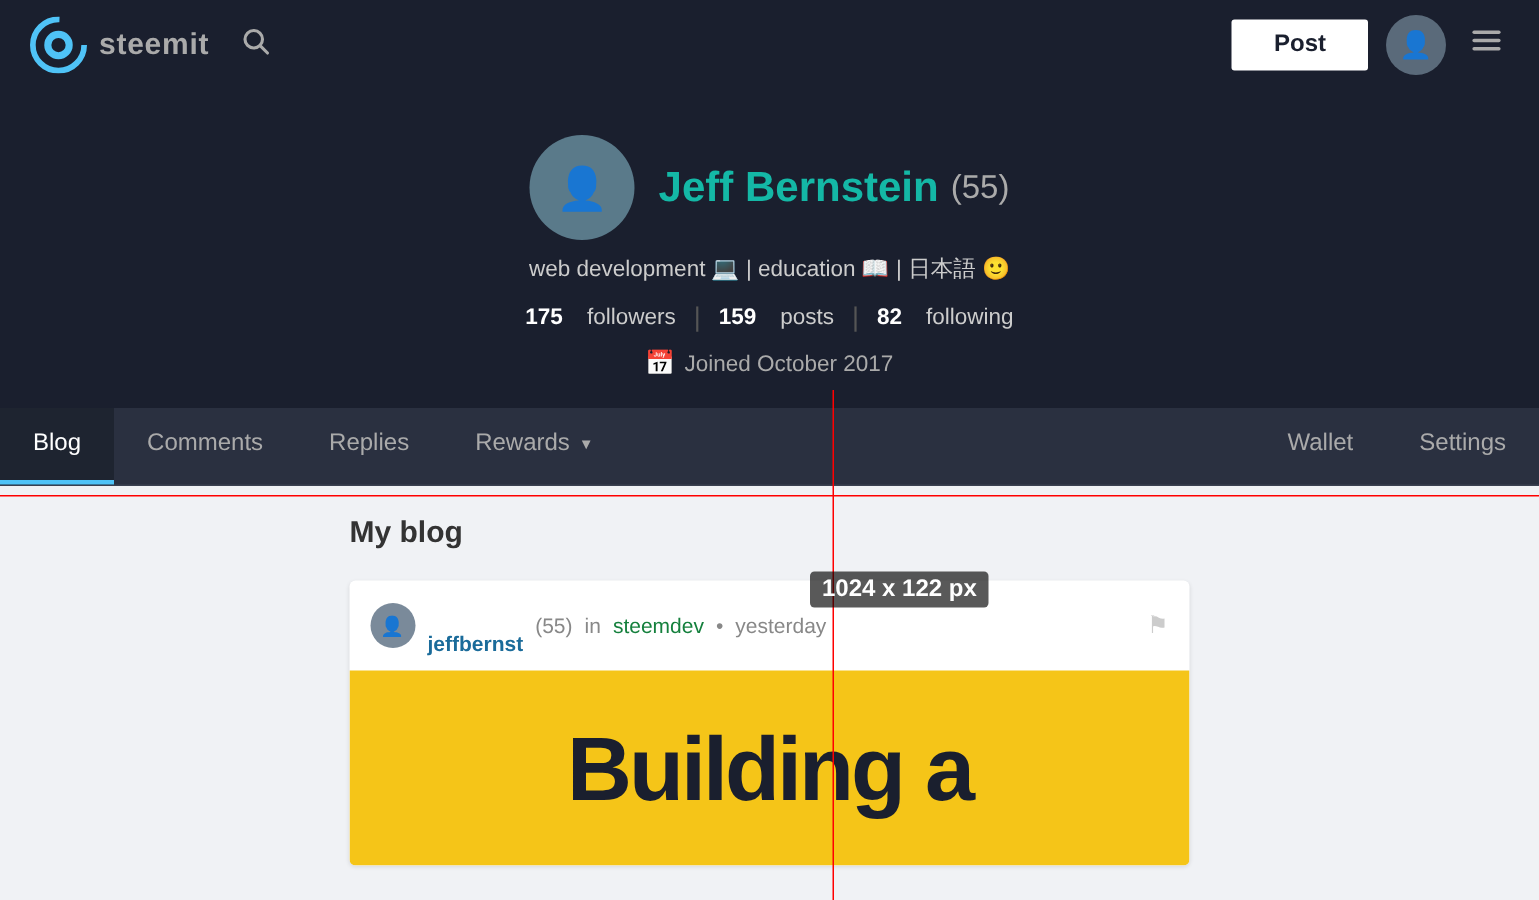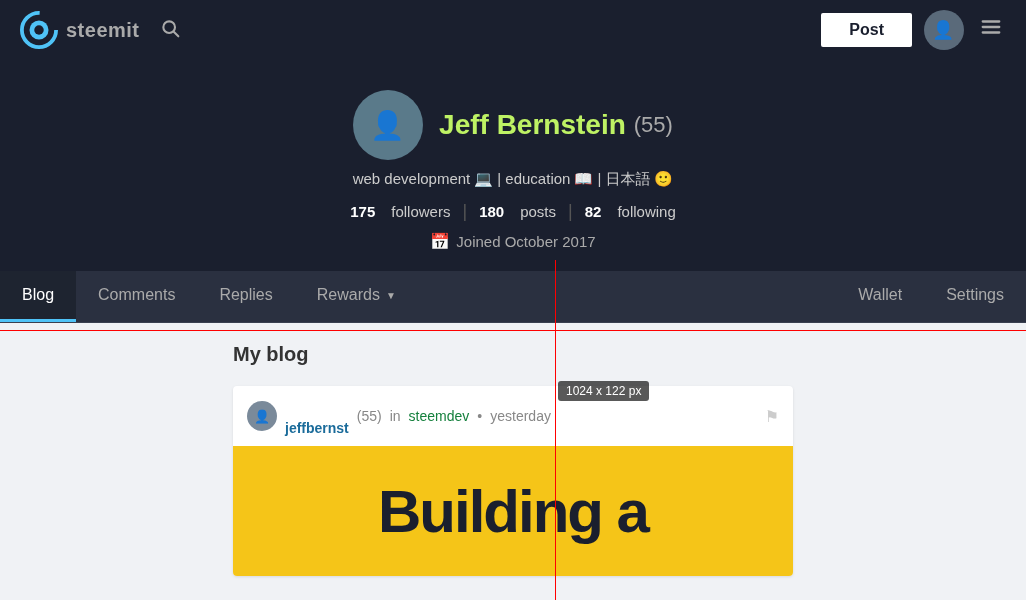--- a/index.html
+++ b/index.html
@@ -111,21 +111,21 @@
       font-size: 28px;
     }
     .profile-name-area {
       display: flex;
       align-items: center;
       gap: 8px;
     }
     .profile-name {
       font-size: 28px;
       font-weight: 700;
-      color: #bef264;
+      color: #14b8a6;
     }
     .profile-rep {
       font-size: 22px;
       color: #aaa;
       font-weight: 400;
     }
     .profile-bio {
       font-size: 15px;
       color: #ccc;
       margin-bottom: 12px;
@@ -217,27 +217,28 @@
       font-weight: 700;
       color: #333;
       margin-bottom: 20px;
     }
 
     
     .size-indicator {
       display: inline-block;
       background: rgba(0,0,0,0.65);
       color: #fff;
-      font-size: 12px;
+      font-size: 16px;
       padding: 3px 8px;
       border-radius: 3px;
       position: absolute;
       top: 381px;
-      left: 558px;
+      left: 540px;
       z-index: 10;
+      font-weight: bold;
     }
     .red-line-h {
       position: absolute;
       top: 330px;
       left: 0;
       width: 100%;
       height: 1px;
       background: red;
       z-index: 9;
     }
@@ -362,21 +363,21 @@
       </div>
     </div>
     <div class="profile-bio">web development 💻 | education 📖 | 日本語 🙂</div>
     <div class="profile-stats">
       <div class="stat-item">
         <span class="stat-number">175</span>
         <span>followers</span>
       </div>
       <span class="stat-divider">|</span>
       <div class="stat-item">
-        <span class="stat-number">180</span>
+        <span class="stat-number">159</span>
         <span>posts</span>
       </div>
       <span class="stat-divider">|</span>
       <div class="stat-item">
         <span class="stat-number">82</span>
         <span>following</span>
       </div>
     </div>
     <div class="profile-joined">
       <span class="calendar-icon">📅</span>

